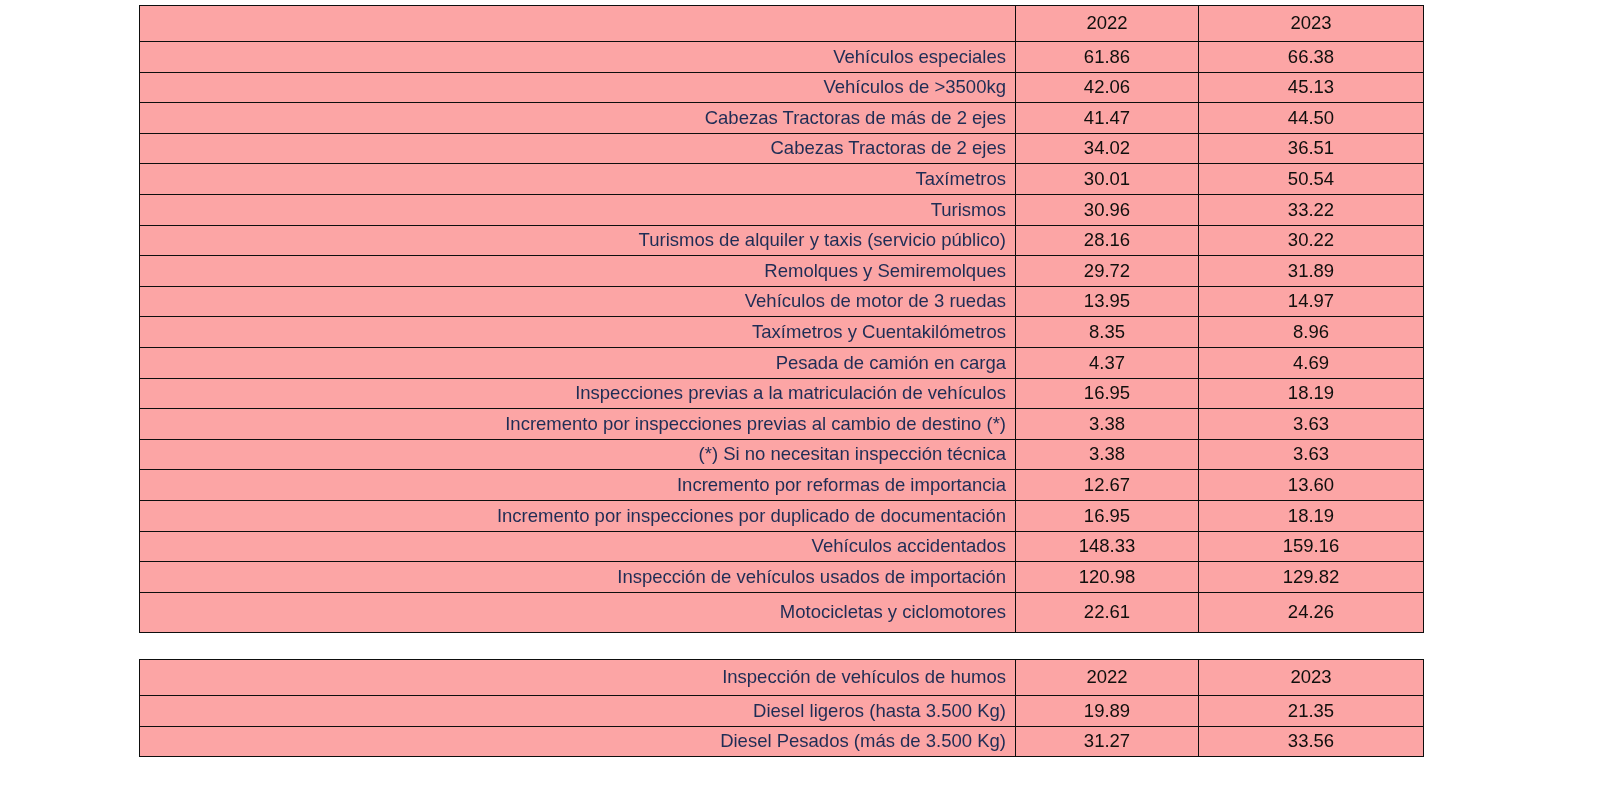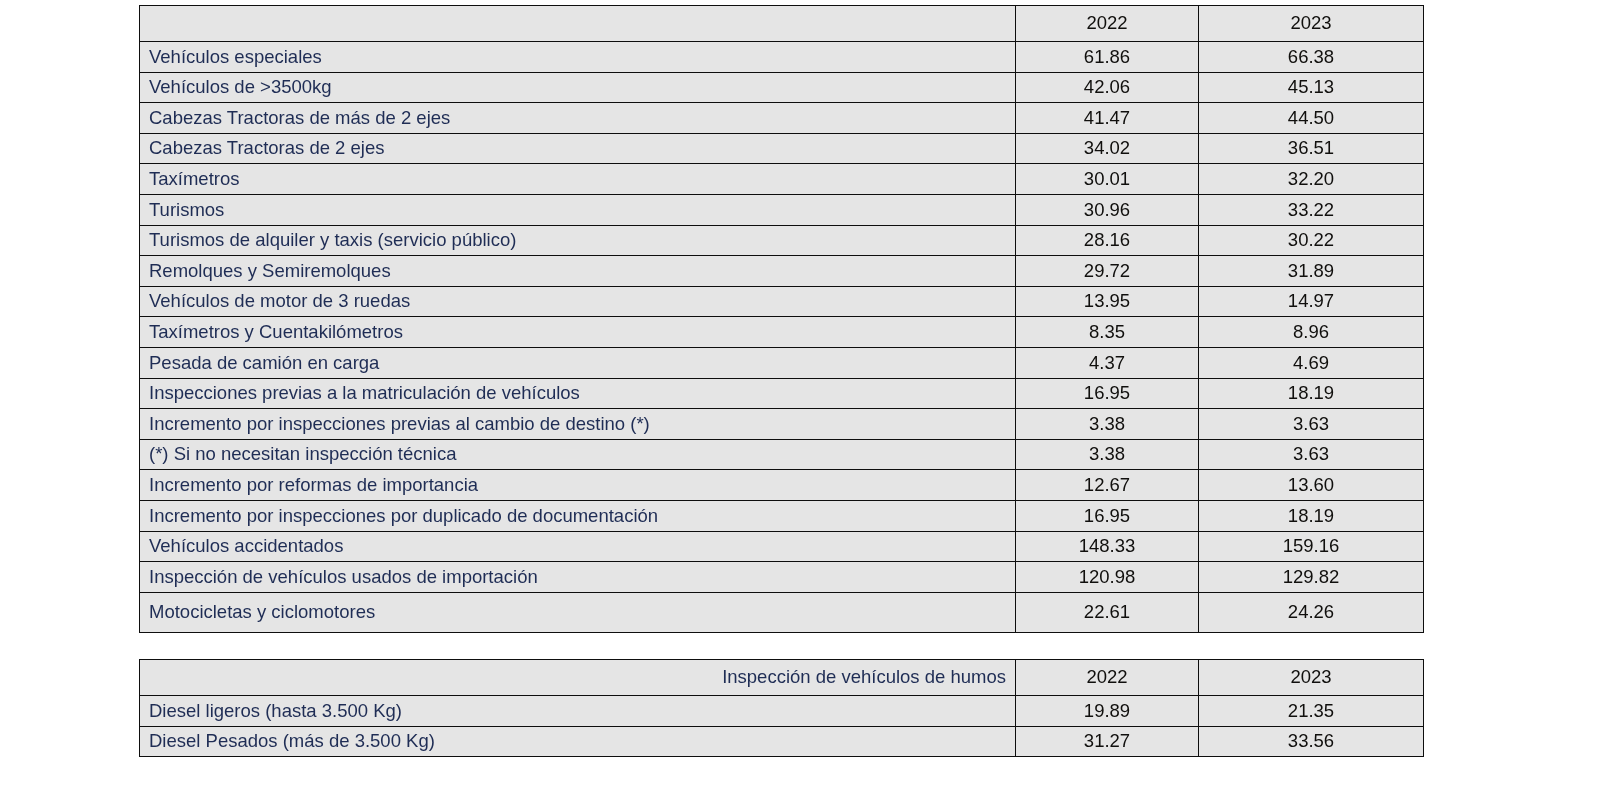--- a/index.html
+++ b/index.html
@@ -18,40 +18,40 @@
     position: relative;
     width: 1600px;
     height: 800px;
   }
 
   
   .fee-table {
     position: absolute;
     border-collapse: collapse;
     table-layout: fixed;
-    background: #e5e5e5;
+    background: #fca5a5;
     padding-left: 9px;
   }
   .fee-table col.c-label { width: 876px; }
   .fee-table col.c-y1    { width: 183px; }
   .fee-table col.c-y2    { width: 225px; }
 
   .fee-table td, .fee-table th {
     border: 1.6px solid #0e0e0e;
     padding: 0 9px;
     font-size: 18.5px;
     line-height: 1.1;
     font-weight: 400;
     vertical-align: middle;
     white-space: nowrap;
     box-sizing: border-box;
   }
 
   .cell-label {
-    text-align: left;
+    text-align: right;
     color: #1f2d55;
   }
   .cell-num {
     text-align: center;
     color: #100f0d;
     padding-right: 12px;
   }
   .cell-blank {
     text-align: left;
   }
@@ -120,21 +120,21 @@
           <td class="cell-num">44.50</td>
         </tr>
         <tr>
           <td class="cell-label">Cabezas Tractoras de 2 ejes</td>
           <td class="cell-num">34.02</td>
           <td class="cell-num">36.51</td>
         </tr>
         <tr>
           <td class="cell-label">Taxímetros</td>
           <td class="cell-num">30.01</td>
-          <td class="cell-num">32.20</td>
+          <td class="cell-num">50.54</td>
         </tr>
         <tr>
           <td class="cell-label">Turismos</td>
           <td class="cell-num">30.96</td>
           <td class="cell-num">33.22</td>
         </tr>
         <tr>
           <td class="cell-label">Turismos de alquiler y taxis (servicio público)</td>
           <td class="cell-num">28.16</td>
           <td class="cell-num">30.22</td>

